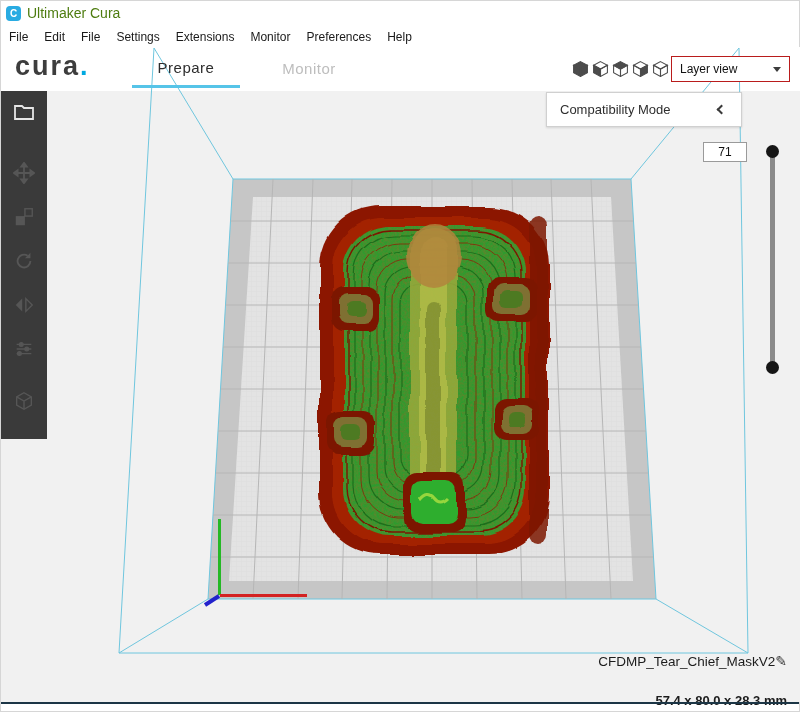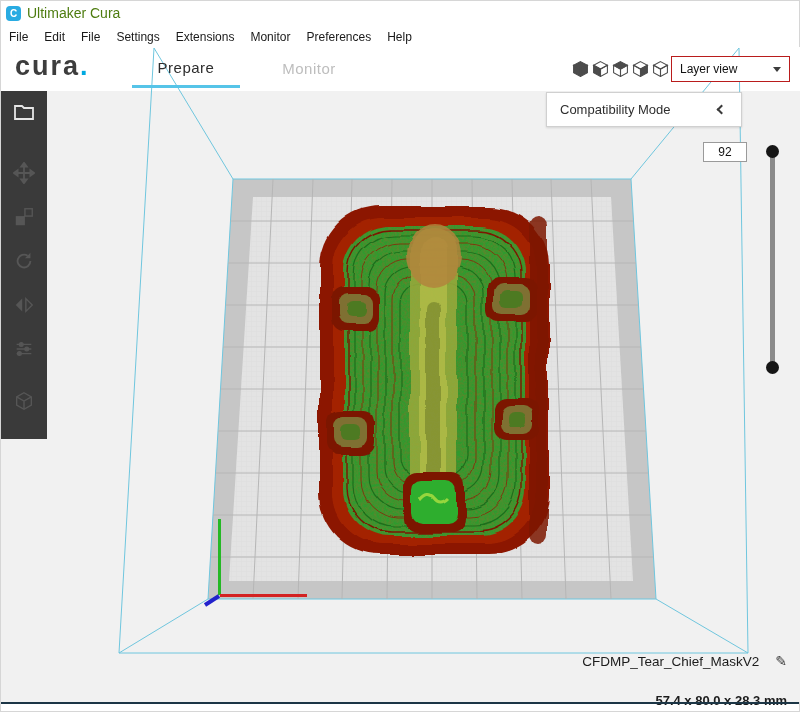--- a/index.html
+++ b/index.html
@@ -56,21 +56,21 @@
   .layer-value-box { position:absolute; left:702px; top:141px; width:44px; height:20px; background:#fff;
                      border:1px solid #9a9a9a; font-size:12px; color:#111;
                      display:flex; align-items:center; justify-content:center; }
   .slider-track { position:absolute; left:769px; top:150px; width:5px; height:216px;
                   background:#8b8b8b; border-radius:2px; }
   .slider-handle { position:absolute; left:765px; width:13px; height:13px; border-radius:50%; background:#161616; }
   .handle-top { top:144px; } .handle-bottom { top:360px; }
 
   
   .model-info { position:absolute; top:652px; right:12px; text-align:right; }
-  .model-name-row { display:flex; align-items:center; justify-content:flex-end; gap:16px;
+  .model-name-row { display:flex; align-items:center; justify-content:flex-end; gap:0;
                     font-size:13.5px; color:#1c1c1c; }
   .pencil { font-size:14px; color:#333; }
   .model-dims { margin-top:24px; font-size:13px; font-weight:bold; color:#1c1c1c; }
 
   .bottom-line { position:absolute; top:701px; left:0; right:0; height:2px; background:#1c3646; }
 </style>
 </head>
 <body>
 
 <div id="app">
@@ -312,21 +312,21 @@
       <span>
         <svg width="22" height="22" viewBox="0 0 24 24">
             <g stroke="#565656" stroke-width="1.5" fill="none">
           <path d="M12 3 l8 4.5 v9 L12 21 L4 16.5 v-9 Z"></path>
               <path d="M4 7.5 L12 12 l8 -4.5 M12 12 v9"></path>
             </g>
           </svg></span>
     </div>
   </div>
 
-  <div class="layer-value-box">92</div>
+  <div class="layer-value-box">71</div>
   <div class="slider-track"></div>
   <div class="slider-handle handle-top"></div>
   <div class="slider-handle handle-bottom"></div>
 
   <div class="model-info">
     <div class="model-name-row">
       <span>CFDMP_Tear_Chief_MaskV2</span>
       <span class="pencil">✎</span>
     </div>
     <div class="model-dims">57.4 x 80.0 x 28.3 mm</div>

